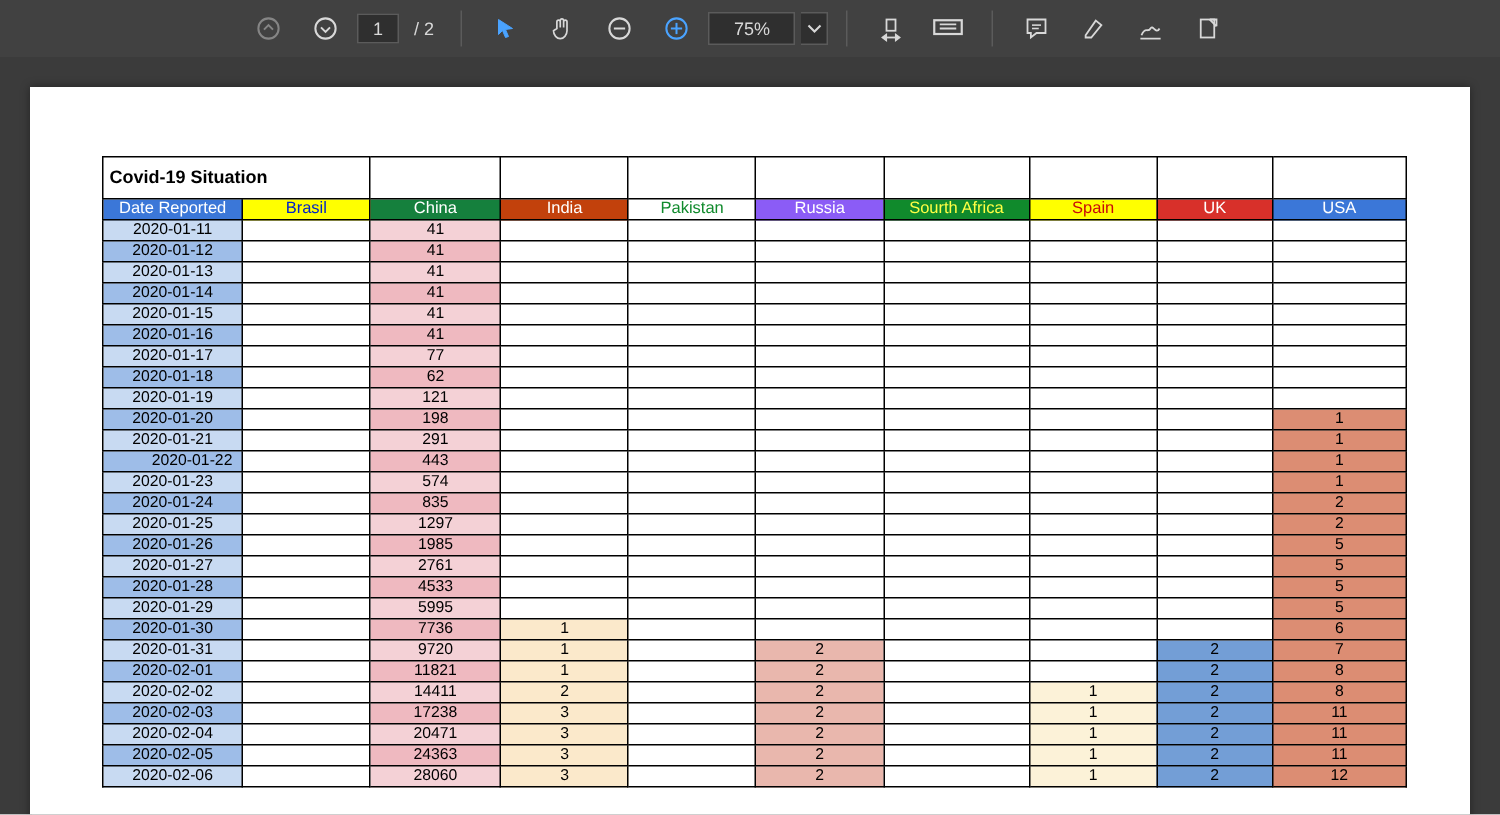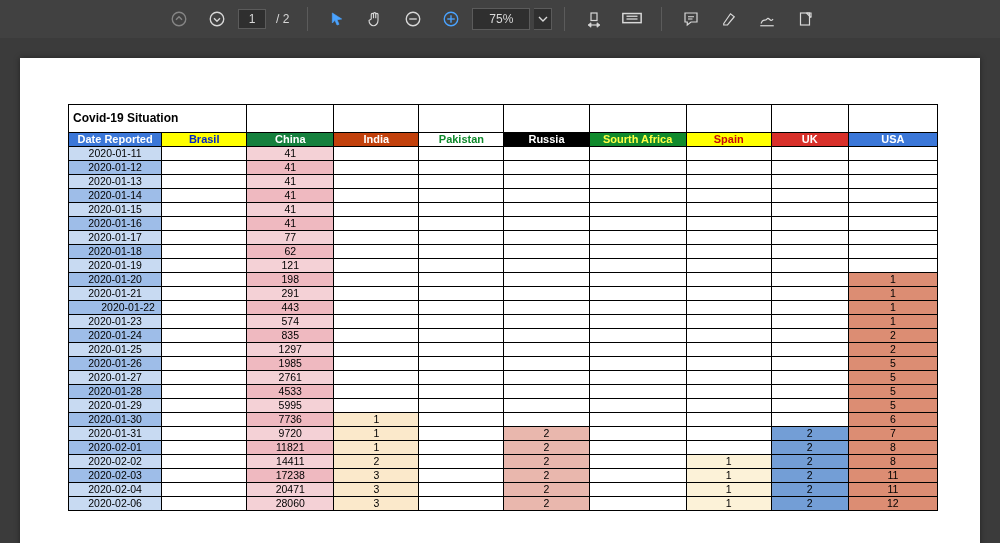--- a/index.html
+++ b/index.html
@@ -63,39 +63,39 @@
   table.sheet { border-collapse: collapse; width: 870px; }
   table.sheet td, table.sheet th {
     border: 1px solid #000;
     height: 14px;
     padding: 0 2px;
     text-align: center;
     font-size: 10.5px;
     line-height: 13px;
   }
   tr.title-row td { height: 28px; text-align: left; padding-left: 4px; font-weight: bold; font-size: 12px; }
-  tr.header-row td { font-weight: bold; color: #fff; font-size: 11px; border-color:#000;margin-top:28px; }
+  tr.header-row td { font-weight: normal; color: #fff; font-size: 11px; border-color:#000;margin-top:28px; }
   .c-date   { width: 92px; }
   .c-brasil { width: 84px; }
   .c-china  { width: 86px; }
   .c-india  { width: 84px; }
   .c-pak    { width: 84px; }
   .c-rus    { width: 84px; }
   .c-sa     { width: 96px; }
   .c-spain  { width: 84px; }
   .c-uk     { width: 76px; }
   .c-usa    { width: 88px; }
 
   
   .bg-hdr-date   { background:#3b77d8; color:#fff; }
   .bg-hdr-brasil { background:#ffff00; color:#0023c8 !important; }
   .bg-hdr-china  { background:#15803d; }
   .bg-hdr-india  { background:#c2410c; }
   .bg-hdr-pak    { background:#fff; color:#108a2c !important; }
-  .bg-hdr-rus    { background:#000000; }
+  .bg-hdr-rus    { background:#8b5cf6; }
   .bg-hdr-sa     { background:#108a2c; color:#ffff44 !important; }
   .bg-hdr-spain  { background:#ffff00; color:#c80a0a !important; }
   .bg-hdr-uk     { background:#d8302a; }
   .bg-hdr-usa    { background:#3b77d8; }
 
   
   .bg-date-a { background:#c8daf2; } 
   .bg-date-b { background:#9ebde8; } 
   .bg-china-a { background:#f4d1d6; }
   .bg-china-b { background:#efb9c0; }
@@ -541,20 +541,32 @@
               <td class="bg-china-a">20471</td>
               <td class="bg-india">3</td>
               <td></td>
               <td class="bg-rus">2</td>
               <td></td>
               <td class="bg-spain">1</td>
               <td class="bg-uk">2</td>
               <td class="bg-usa">11</td>
             </tr>
             <tr>
+              <td class="bg-date-b" style="font-weight: normal;">2020-02-05</td>
+              <td></td>
+              <td class="bg-china-b">24363</td>
+              <td class="bg-india">3</td>
+              <td></td>
+              <td class="bg-rus">2</td>
+              <td></td>
+              <td class="bg-spain">1</td>
+              <td class="bg-uk">2</td>
+              <td class="bg-usa">11</td>
+            </tr>
+            <tr>
               <td class="bg-date-a" style="font-weight: normal;">2020-02-06</td>
               <td></td>
               <td class="bg-china-a">28060</td>
               <td class="bg-india">3</td>
               <td></td>
               <td class="bg-rus">2</td>
               <td></td>
               <td class="bg-spain">1</td>
               <td class="bg-uk">2</td>
               <td class="bg-usa">12</td>

